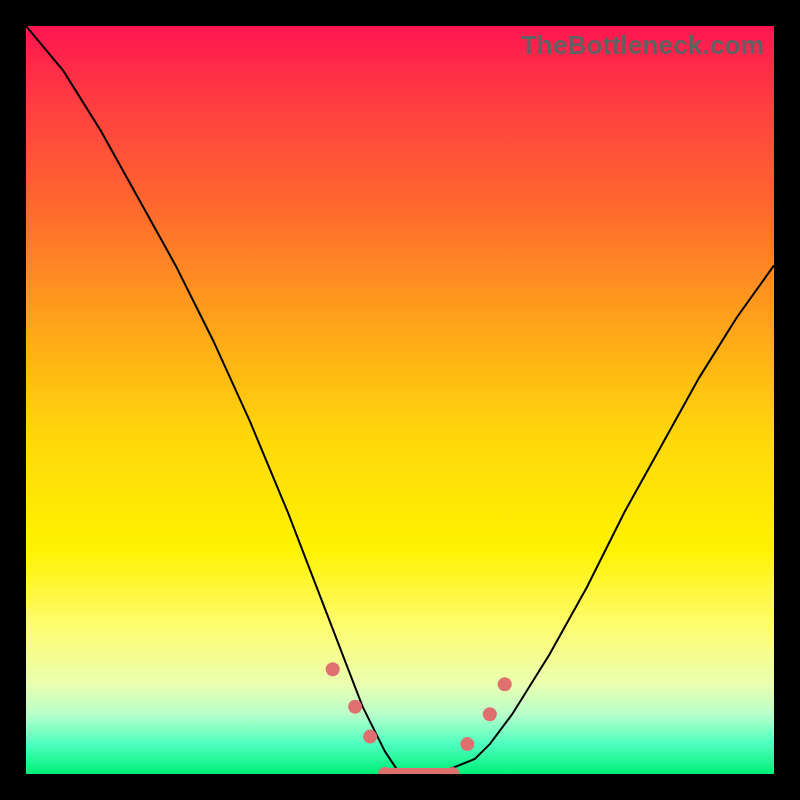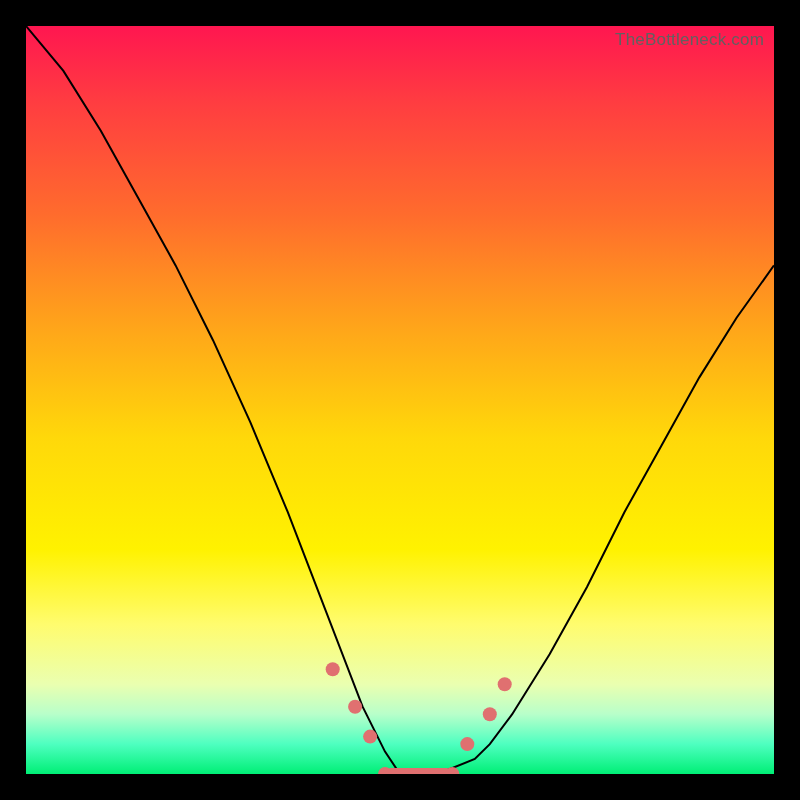--- a/index.html
+++ b/index.html
@@ -29,22 +29,22 @@
       #b8ffca 92%,
       #4effc0 96%,
       #00ef76 100%
     );
   }
   .watermark {
     position: absolute;
     top: 4px;
     right: 10px;
     color: #616161;
-    font-size: 17px;
-    font-weight: 400;
+    font-size: 26px;
+    font-weight: 700;
     letter-spacing: 0.2px;
   }
   svg.curve {
     position: absolute;
     left: 0; top: 0;
     width: 748px;
     height: 748px;
   }
   .curve path.main {
     fill: none;

